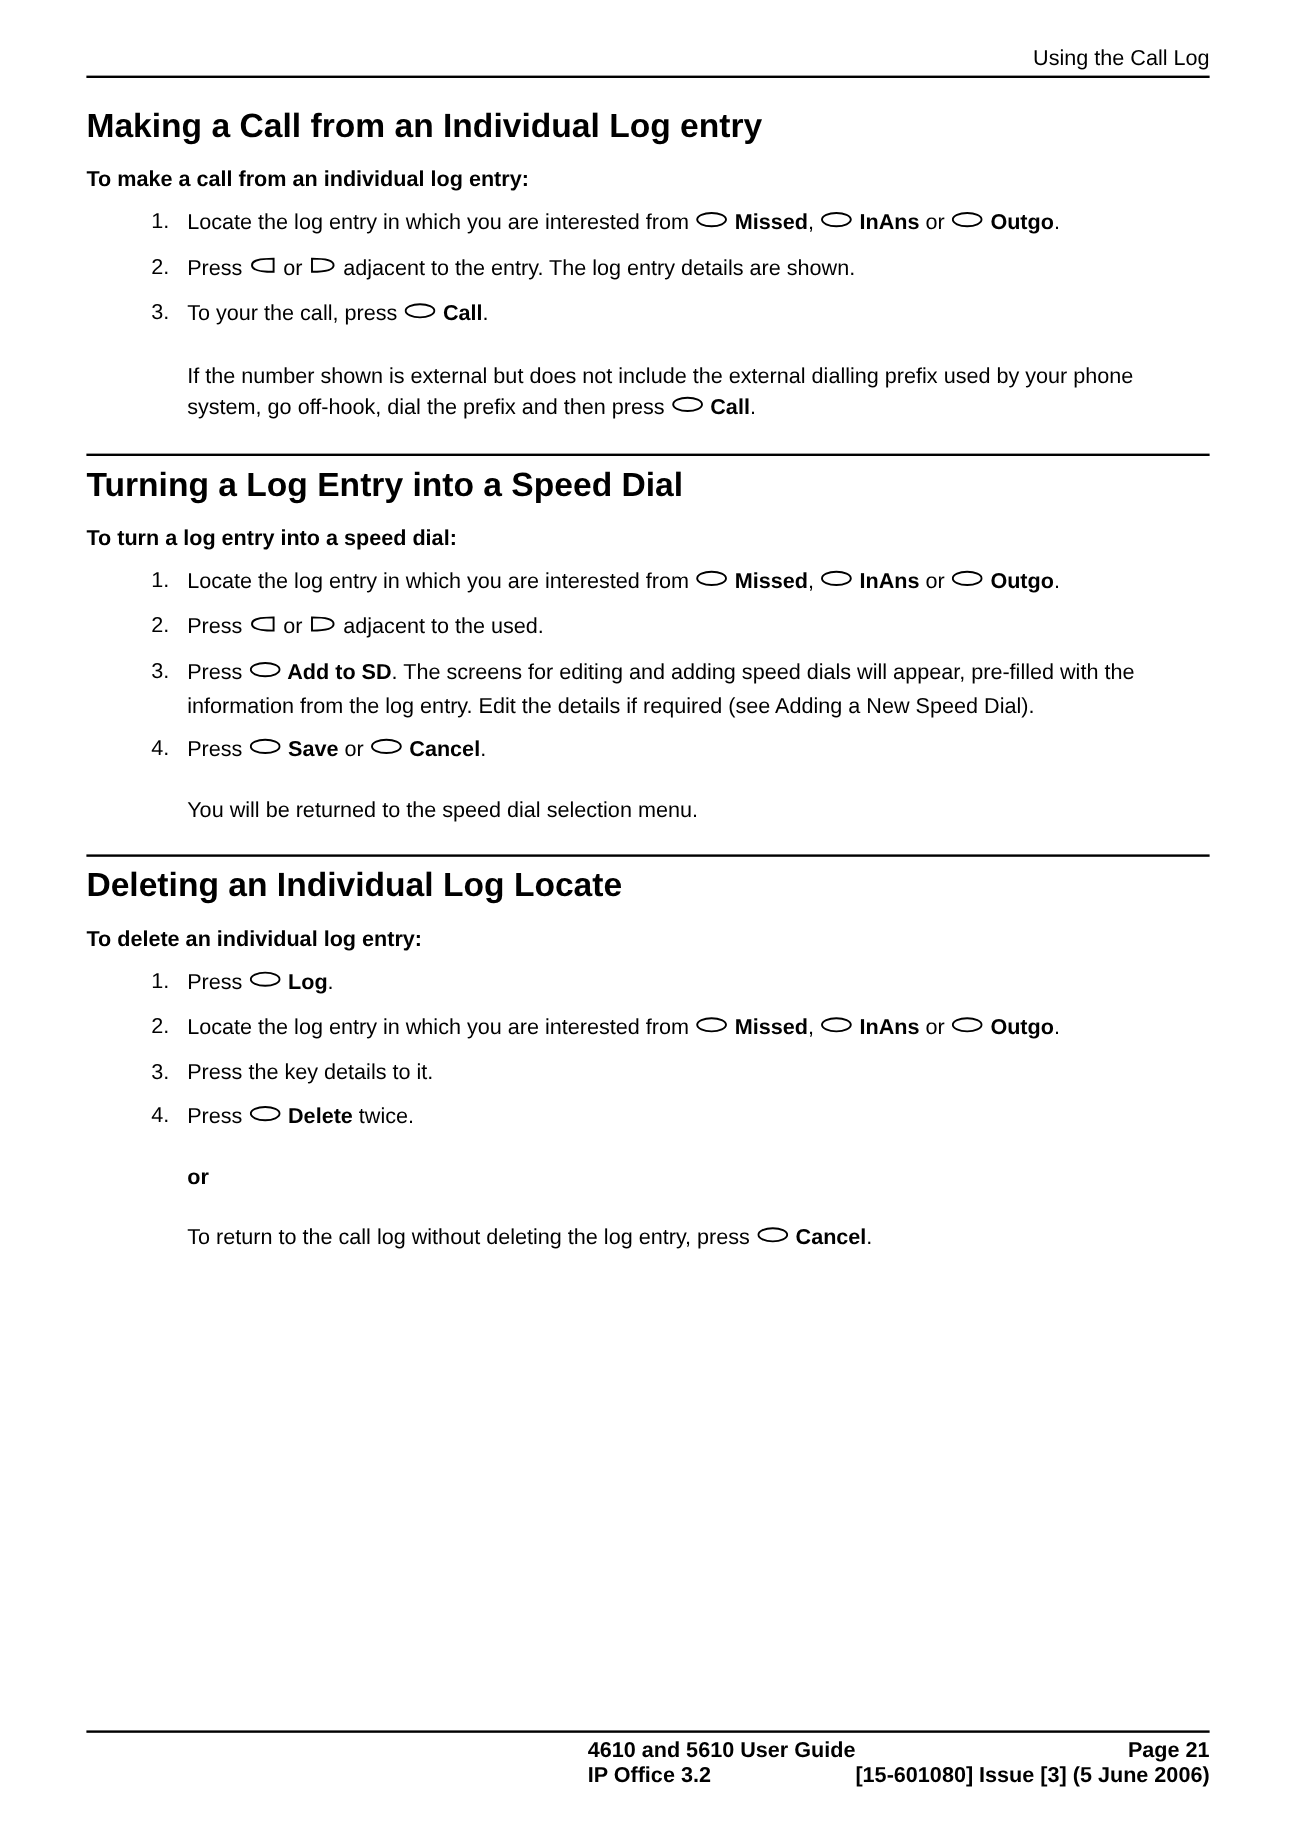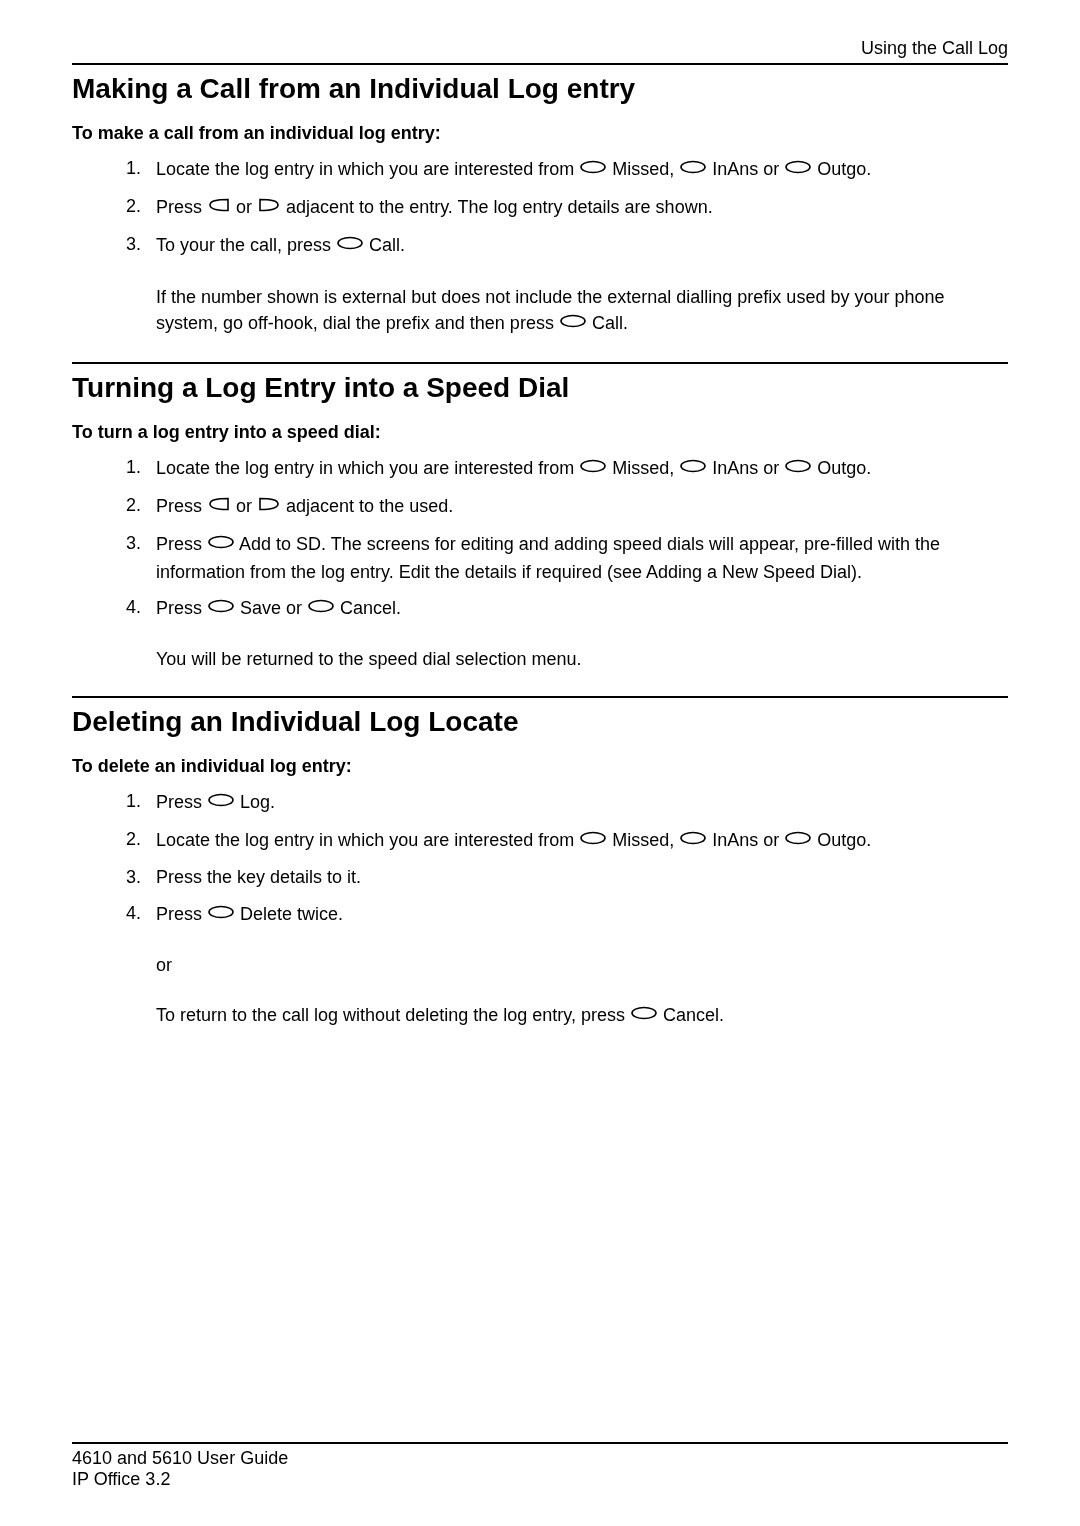--- a/index.html
+++ b/index.html
@@ -8,21 +8,21 @@
     background: #fff;
     color: #000;
     width: 1080px;
     height: 1526px;
     position: relative;
     padding: 38px 72px 0 72px;
   }
   .header-line {
     border-bottom: 2px solid #000;
     padding-bottom: 4px;
-    margin-bottom: 8px;
+    margin-bottom: 24px;
     font-size: 18px;
     text-align: right;
   }
   h1 {
     font-size: 28px;
     font-weight: bold;
     margin: 8px 0 18px 0;
   }
   .sub-bold {
     font-weight: bold;
@@ -70,25 +70,24 @@
   .footer {
     position: absolute;
     left: 72px;
     right: 72px;
     bottom: 36px;
     border-top: 2px solid #000;
     display: flex;
     justify-content: flex-end;
     padding-top: 4px;
     font-size: 18px;
-    flex-direction: column;
   }
   .footer .left { text-align: left; }
   .footer .right { text-align: right; }
-  .bold { font-weight: normal; }
+  .bold { font-weight: bold; }
 </style>
 </head>
 <body>
 
 <div class="header-line">
   <span>Using the Call Log</span>
 </div>
 
 <h1>Making a Call from an Individual Log entry</h1>
 <p class="sub-bold">To make a call from an individual log entry:</p>
@@ -215,13 +214,17 @@
   <span class="icon-lozenge"><svg width="26" height="14" viewBox="0 0 26 14">
         <ellipse cx="13" cy="7" rx="12" ry="5.5" fill="none" stroke="#000" stroke-width="1.6"></ellipse>
       </svg></span><span class="bold"> Cancel</span><span>.</span>
 </p>
 
 <div class="footer">
   <div class="left">
     <div class="bold">4610 and 5610 User Guide</div>
     <div class="bold">IP Office 3.2</div>
   </div>
+  <div class="right">
+    <div class="bold">Page 21</div>
+    <div class="bold">[15-601080] Issue [3] (5 June 2006)</div>
+  </div>
 </div>
 
 </body></html>

